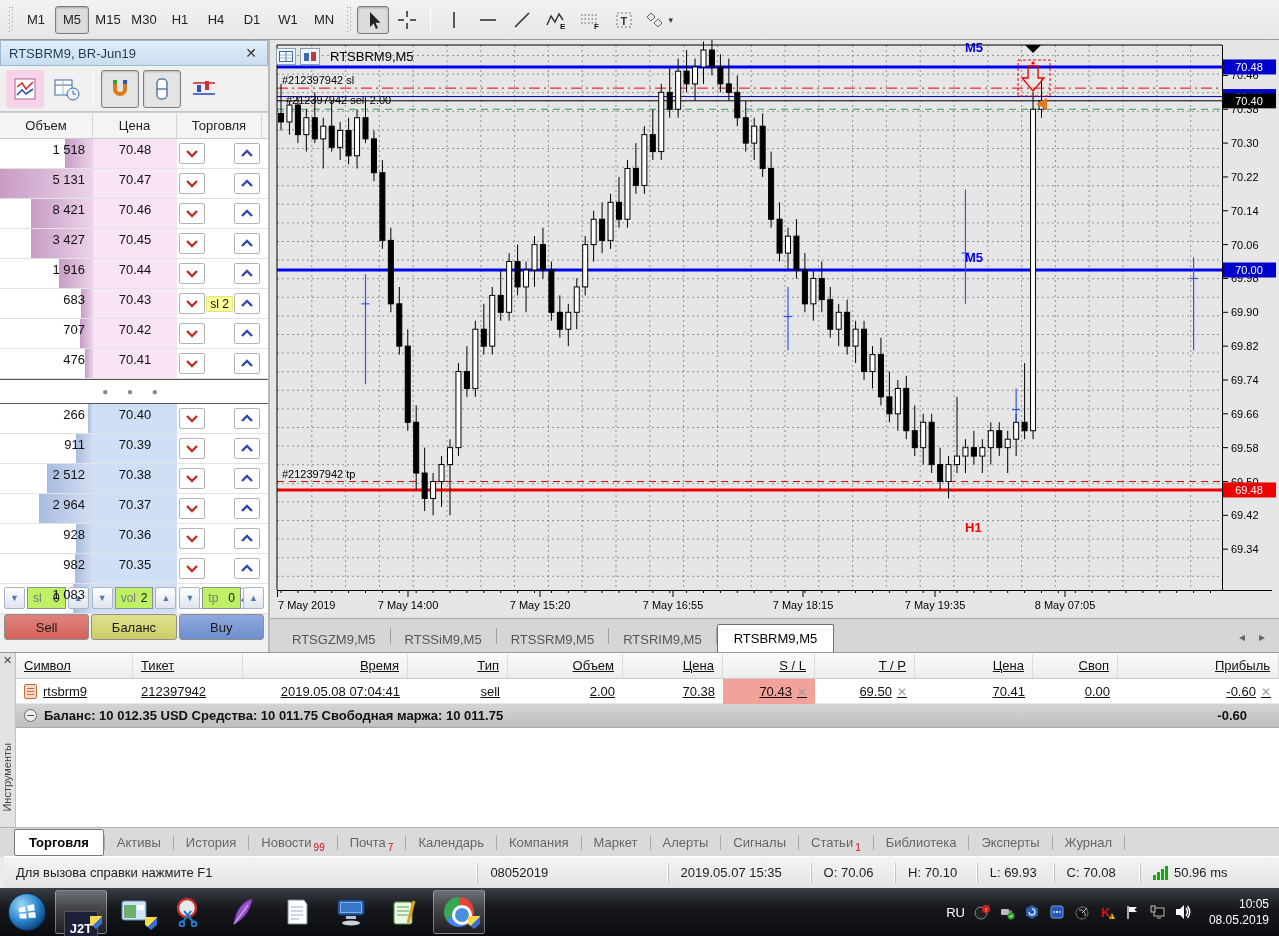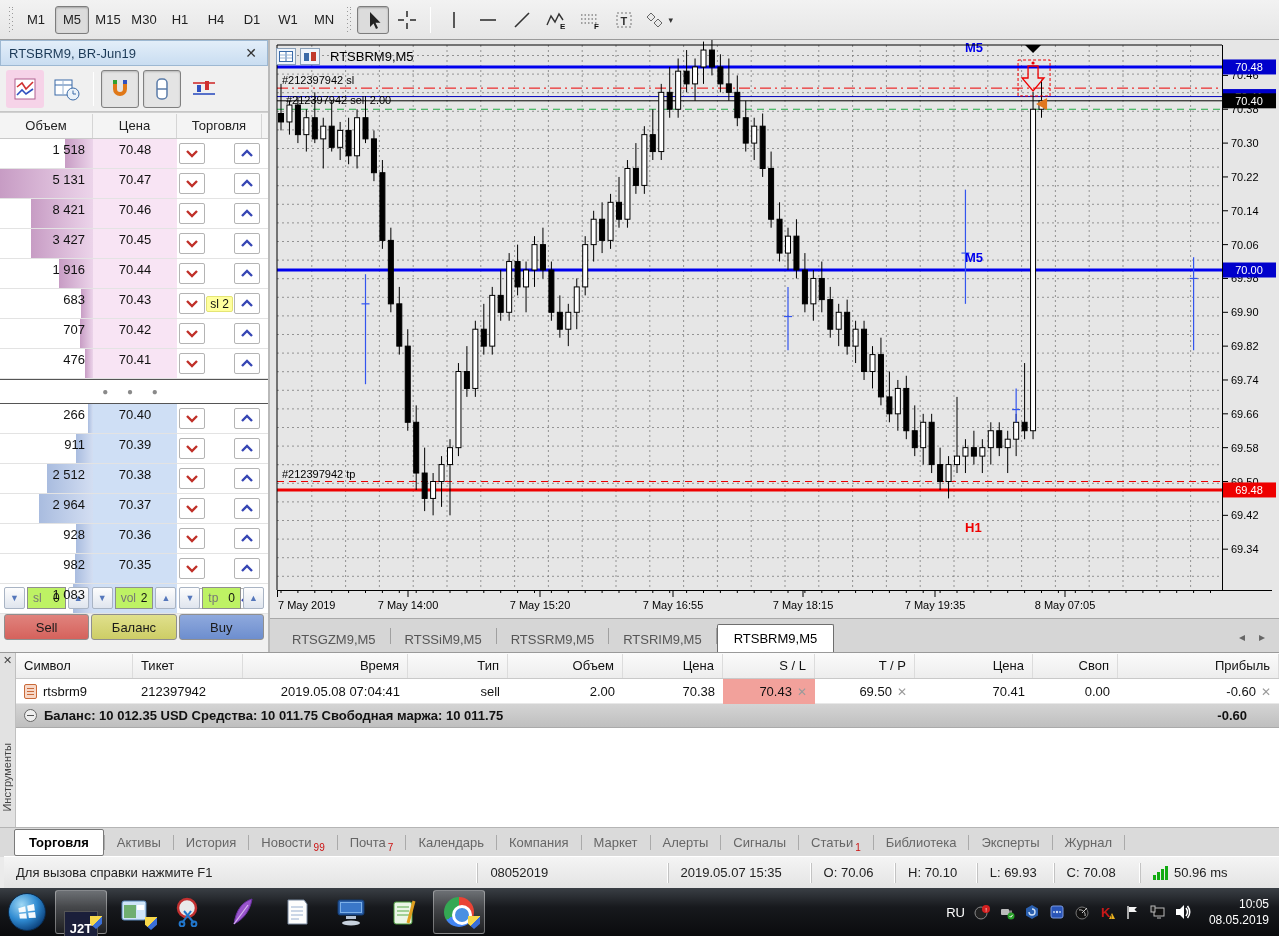--- a/index.html
+++ b/index.html
@@ -64,21 +64,21 @@
   .ctab.active { background:#fff; border:1px solid #6e6e6e; border-bottom:none; color:#000; padding:6px 16px; border-radius:2px 2px 0 0; }
   .ctab-sep { width:1px; height:16px; background:#a0a0a0; margin-bottom:8px; }
   #ctab-arrows { margin-left:auto; display:flex; gap:14px; padding:0 14px 8px 0; color:#666; font-size:12px; }
 
   
   #trade-panel { position:absolute; left:0; top:652px; width:1279px; height:204px; background:#fff; border-top:1px solid #9a9a9a; }
   #side-strip { position:absolute; left:0; top:0; width:16px; height:174px; background:#e2e2e2; border-right:1px solid #c0c0c0; }
   #side-strip .x { display:block; height:16px; text-align:center; font-size:11px; color:#444; line-height:15px; }
   #side-strip .vlabel { position:absolute; left:1px; top:90px; writing-mode:vertical-rl; transform:rotate(180deg); font-size:11px; color:#444; }
   #trade-table { position:absolute; left:16px; top:0; width:1263px; }
-  .tt-head, .tt-row { display:grid; grid-template-columns:117px 110px 165px 100px 115px 100px 92px 100px 118px 85px 161px; }
+  .tt-head, .tt-row { display:grid; grid-template-columns:117px 110px 165px 100px 115px 100px 92px 100px 118px 85px 161px;text-decoration:underline; }
   .tt-head { height:26px; background:linear-gradient(#fbfbfb,#ededed); border-bottom:1px solid #c9c9c9; align-items:center; }
   .tt-head div { padding:0 8px; border-right:1px solid #dcdcdc; line-height:24px; color:#111; }
   .tt-row { height:25px; align-items:center; border-bottom:1px solid #e8e8e8; }
   .tt-row div { padding:0 8px; height:25px; display:flex; align-items:center; }
   .ra { justify-content:flex-end; text-align:right; }
   .tt-x { color:#9a9a9a; font-size:12px; margin-left:5px; }
   .sl-cell { background:#f2a19b; }
   .doc-ic { width:13px; height:15px; background:#f7d8c8; border:1px solid #c96a3a; border-radius:2px; margin-right:6px; position:relative; }
   .doc-ic::after{ content:""; position:absolute; left:2px; top:3px; width:7px; height:1px; background:#c96a3a; box-shadow:0 3px 0 #c96a3a,0 6px 0 #c96a3a; }
   #balance-row { position:absolute; left:16px; top:51px; width:1263px; height:24px; background:linear-gradient(#d4d4d4,#bfbfbf); display:flex; align-items:center; font-weight:bold; padding:0 8px; border-bottom:1px solid #aaa; }

